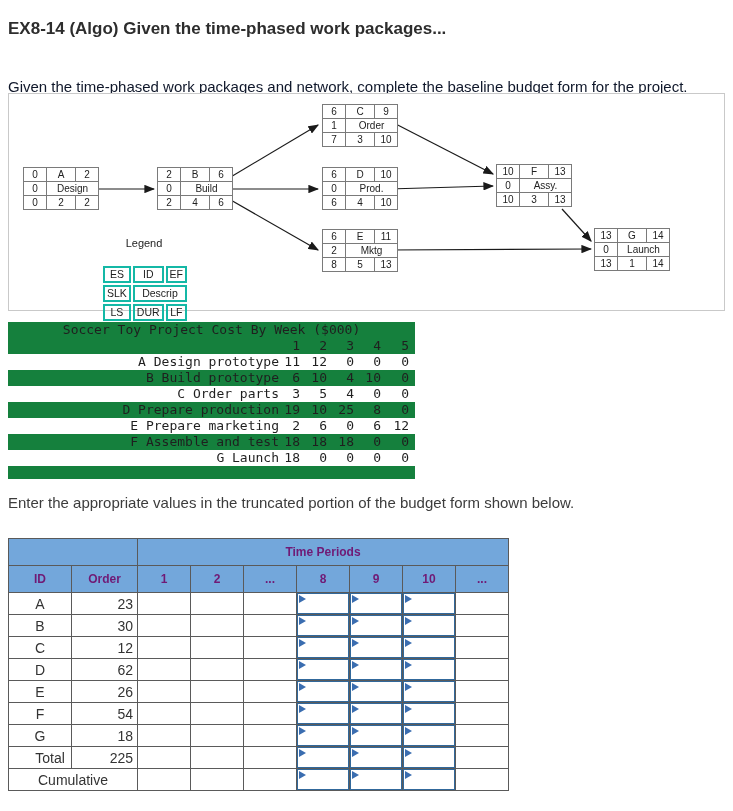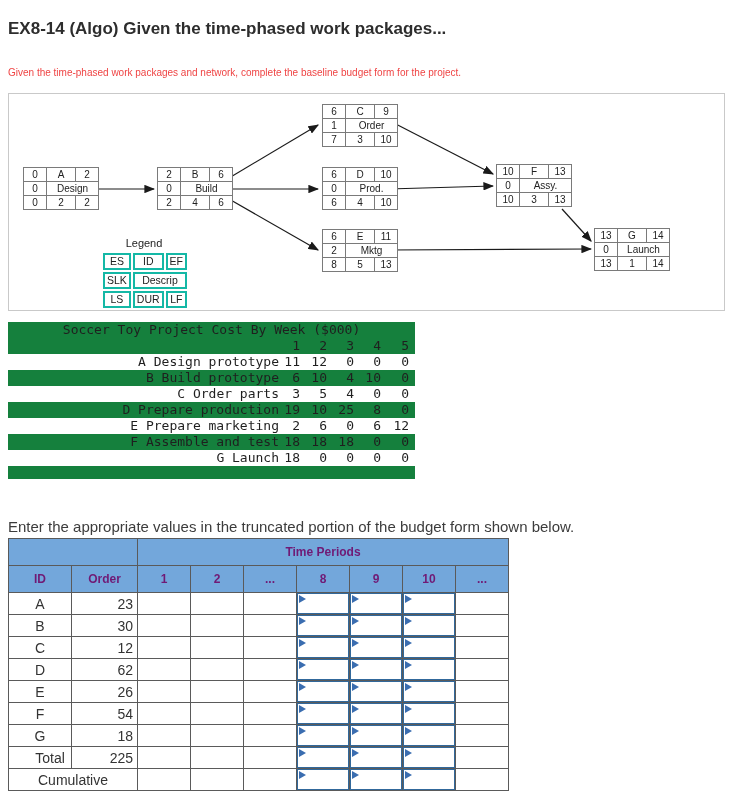--- a/index.html
+++ b/index.html
@@ -6,42 +6,42 @@
   body {
     width: 733px; height: 811px;
     font-family: "Liberation Sans", sans-serif;
     color: #333; position: relative;
     padding: 8px; box-sizing: border-box;
   }
   .page-title {
     font-size: 17px; font-weight: bold; color: #2d2d2d;
     margin: 10px 0 0 0; line-height: 22px;
   }
-  .intro-text { font-size: 10px; color: #ef4444; margin: 24px 0 0 0; line-height: 18px; }
-  .instruction-text { font-size: 15px; color: #3c3c3c; margin: 0; line-height: 18px; position: absolute; left: 8px; top: 518px; }
+  .intro-text { font-size: 15px; color: #0f172a; margin: 38px 0 0 0; line-height: 18px; }
+  .instruction-text { font-size: 15px; color: #3c3c3c; margin: 0; line-height: 18px; position: absolute; left: 8px; top: 494px; }
 
   
   .diagram {
     position: absolute; left: 8px; top: 93px;
     width: 715px; height: 216px;
     border: 1px solid #c9c9c9; background: #fff;
   }
   .diagram svg.arrows { position: absolute; left: 0; top: 0; width: 715px; height: 216px; }
   .node { position: absolute; }
   .node table, .legend table {
     border-collapse: collapse; background: #fff;
   }
   .node td {
     border: 1px solid #7a7a7a; text-align: center;
     font-size: 10px; line-height: 13px; height: 13px;
     padding: 0 1px; color: #222; white-space: nowrap;
   }
   .node td.c1 { width: 20px; } .node td.c2 { width: 26px; } .node td.c3 { width: 20px; }
   .legend-box { position: absolute; left: 92px; top: 143px; width: 86px; }
-  .legend-title { font-size: 11px; color: #222; text-align: center; margin: 0 0 2px 0; }
+  .legend-title { font-size: 11px; color: #222; text-align: center; margin: 0 0 15px 0; }
   .legend td {
     border: 2px solid #14b8a6; text-align: center;
     font-size: 10.5px; line-height: 13px; height: 13px;
     padding: 0 2px; color: #222; white-space: nowrap;
   }
 
   
   .cost-table {
     position: absolute; left: 8px; top: 322px;
     border-collapse: collapse; table-layout: fixed; width: 407px;

